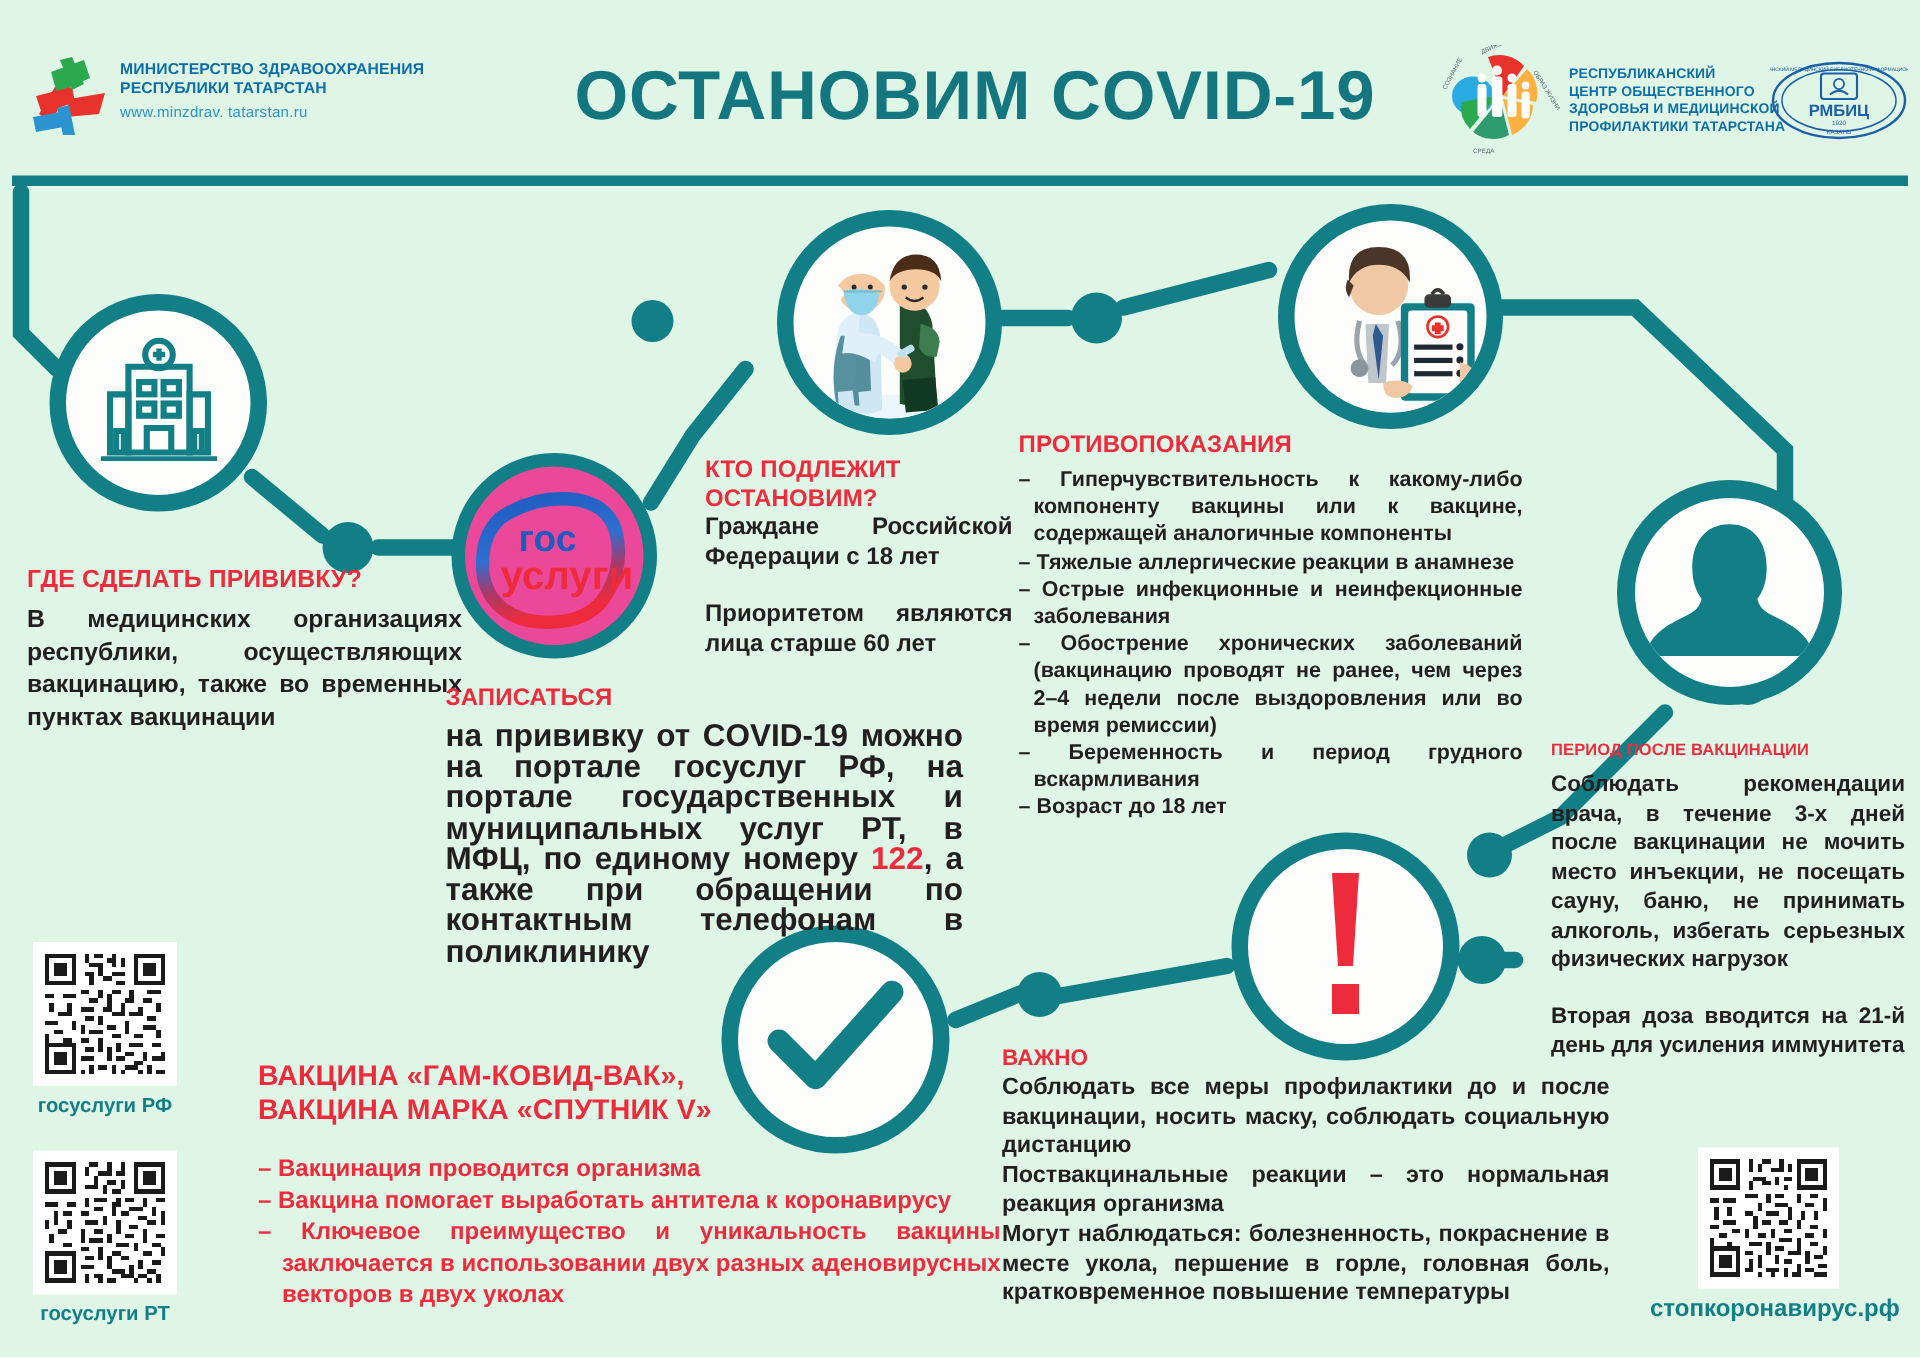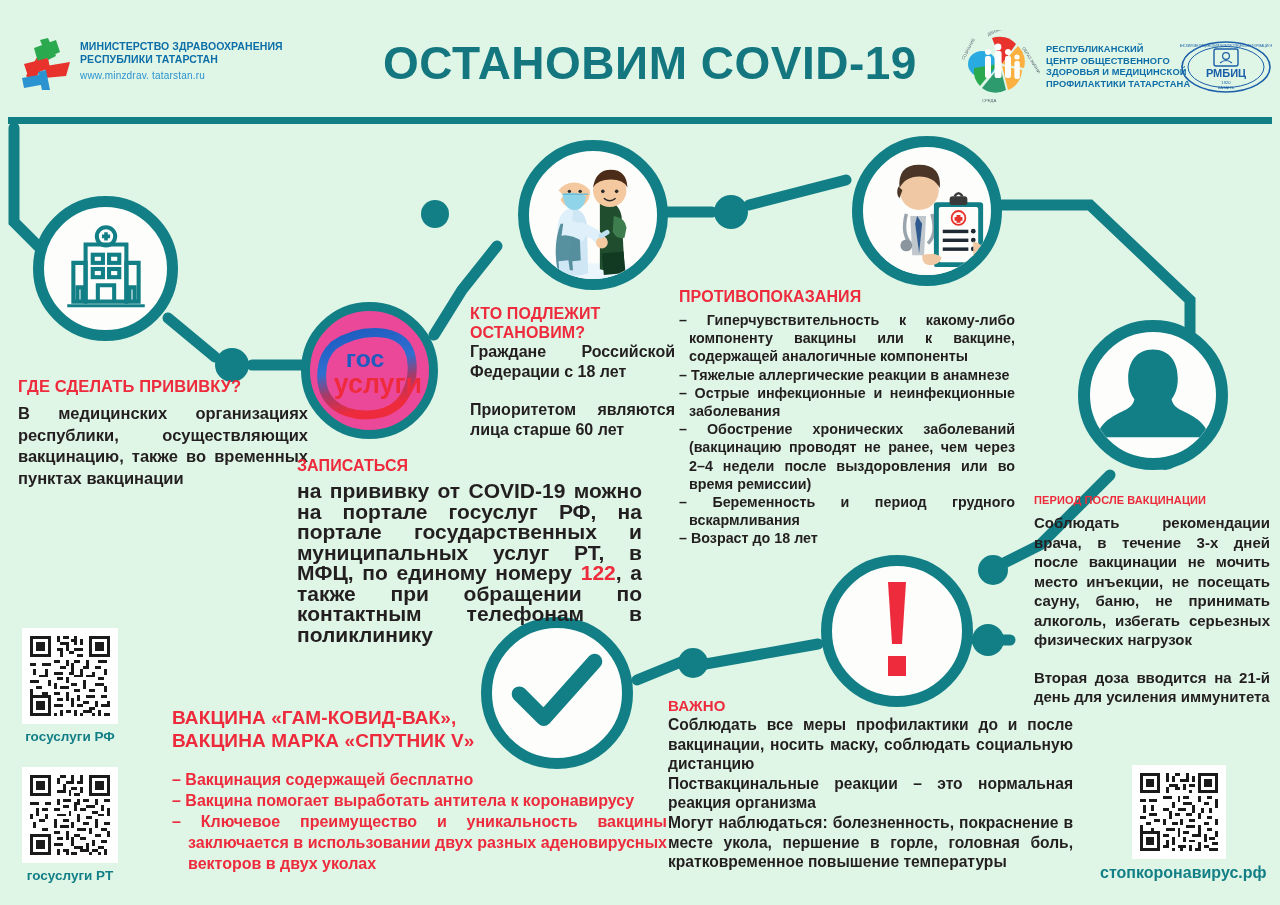--- a/index.html
+++ b/index.html
@@ -383,21 +383,21 @@
     <div class="hd-red">ВАЖНО</div>
     <p class="body-t">Соблюдать все меры профилактики до и после вакцинации, носить маску, соблюдать социальную дистанцию</p>
     <p class="body-t">Поствакцинальные реакции – это нормальная реакция организма</p>
     <p class="body-t">Могут наблюдаться: болезненность, покраснение в месте укола, першение в горле, головная боль, кратковременное повышение температуры</p>
   </div>
 
   <div class="blk b-vaccine">
     <div class="hd-red">ВАКЦИНА «ГАМ-КОВИД-ВАК»,</div>
     <div class="hd-red">ВАКЦИНА МАРКА «СПУТНИК V»</div>
     <ul>
-      <li>Вакцинация содержащей бесплатно</li>
+      <li>Вакцинация проводится организма</li>
       <li>Вакцина помогает выработать антитела к коронавирусу</li>
       <li>Ключевое преимущество и уникальность вакцины заключается в использовании двух разных аденовирусных векторов в двух уколах</li>
     </ul>
   </div>
 
   <div class="qr-wrap qr-rf">
     <svg class="qr-img" width="96" height="96" viewBox="0 0 29 29" shape-rendering="crispEdges">
       <rect width="29" height="29" fill="#fff"></rect>
       <g fill="#1a1a1a">
         <rect x="1" y="1" width="7" height="1"></rect>

